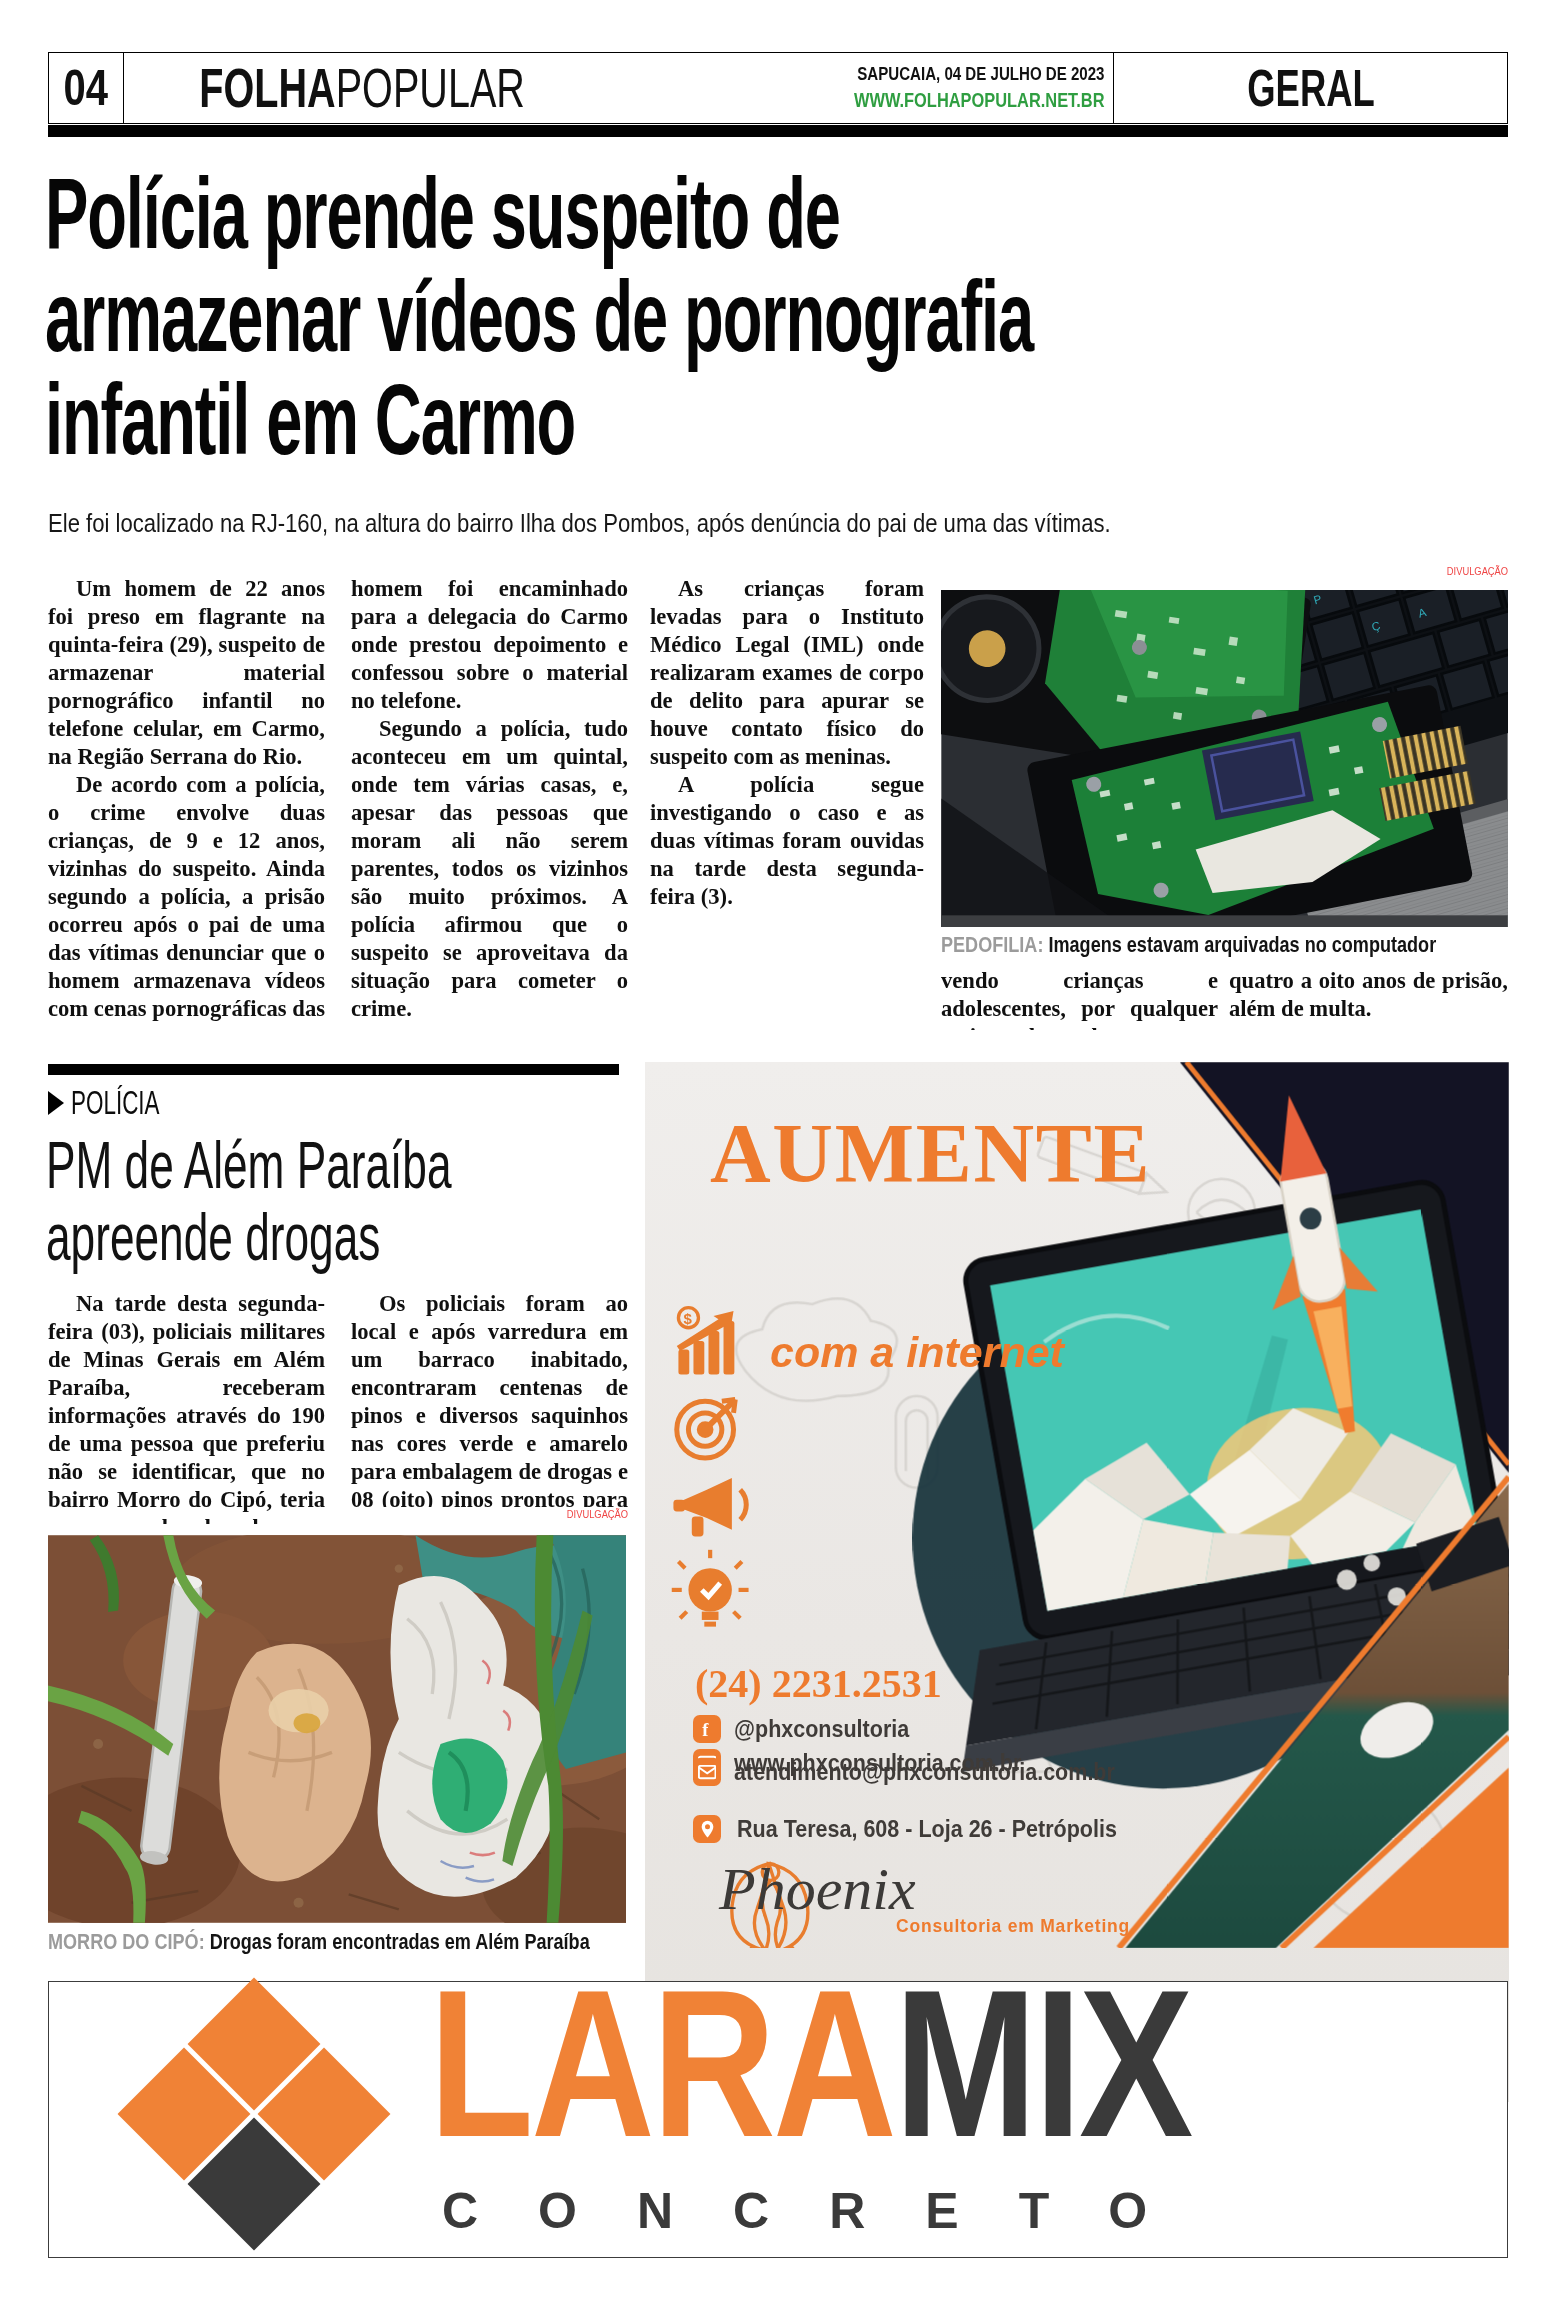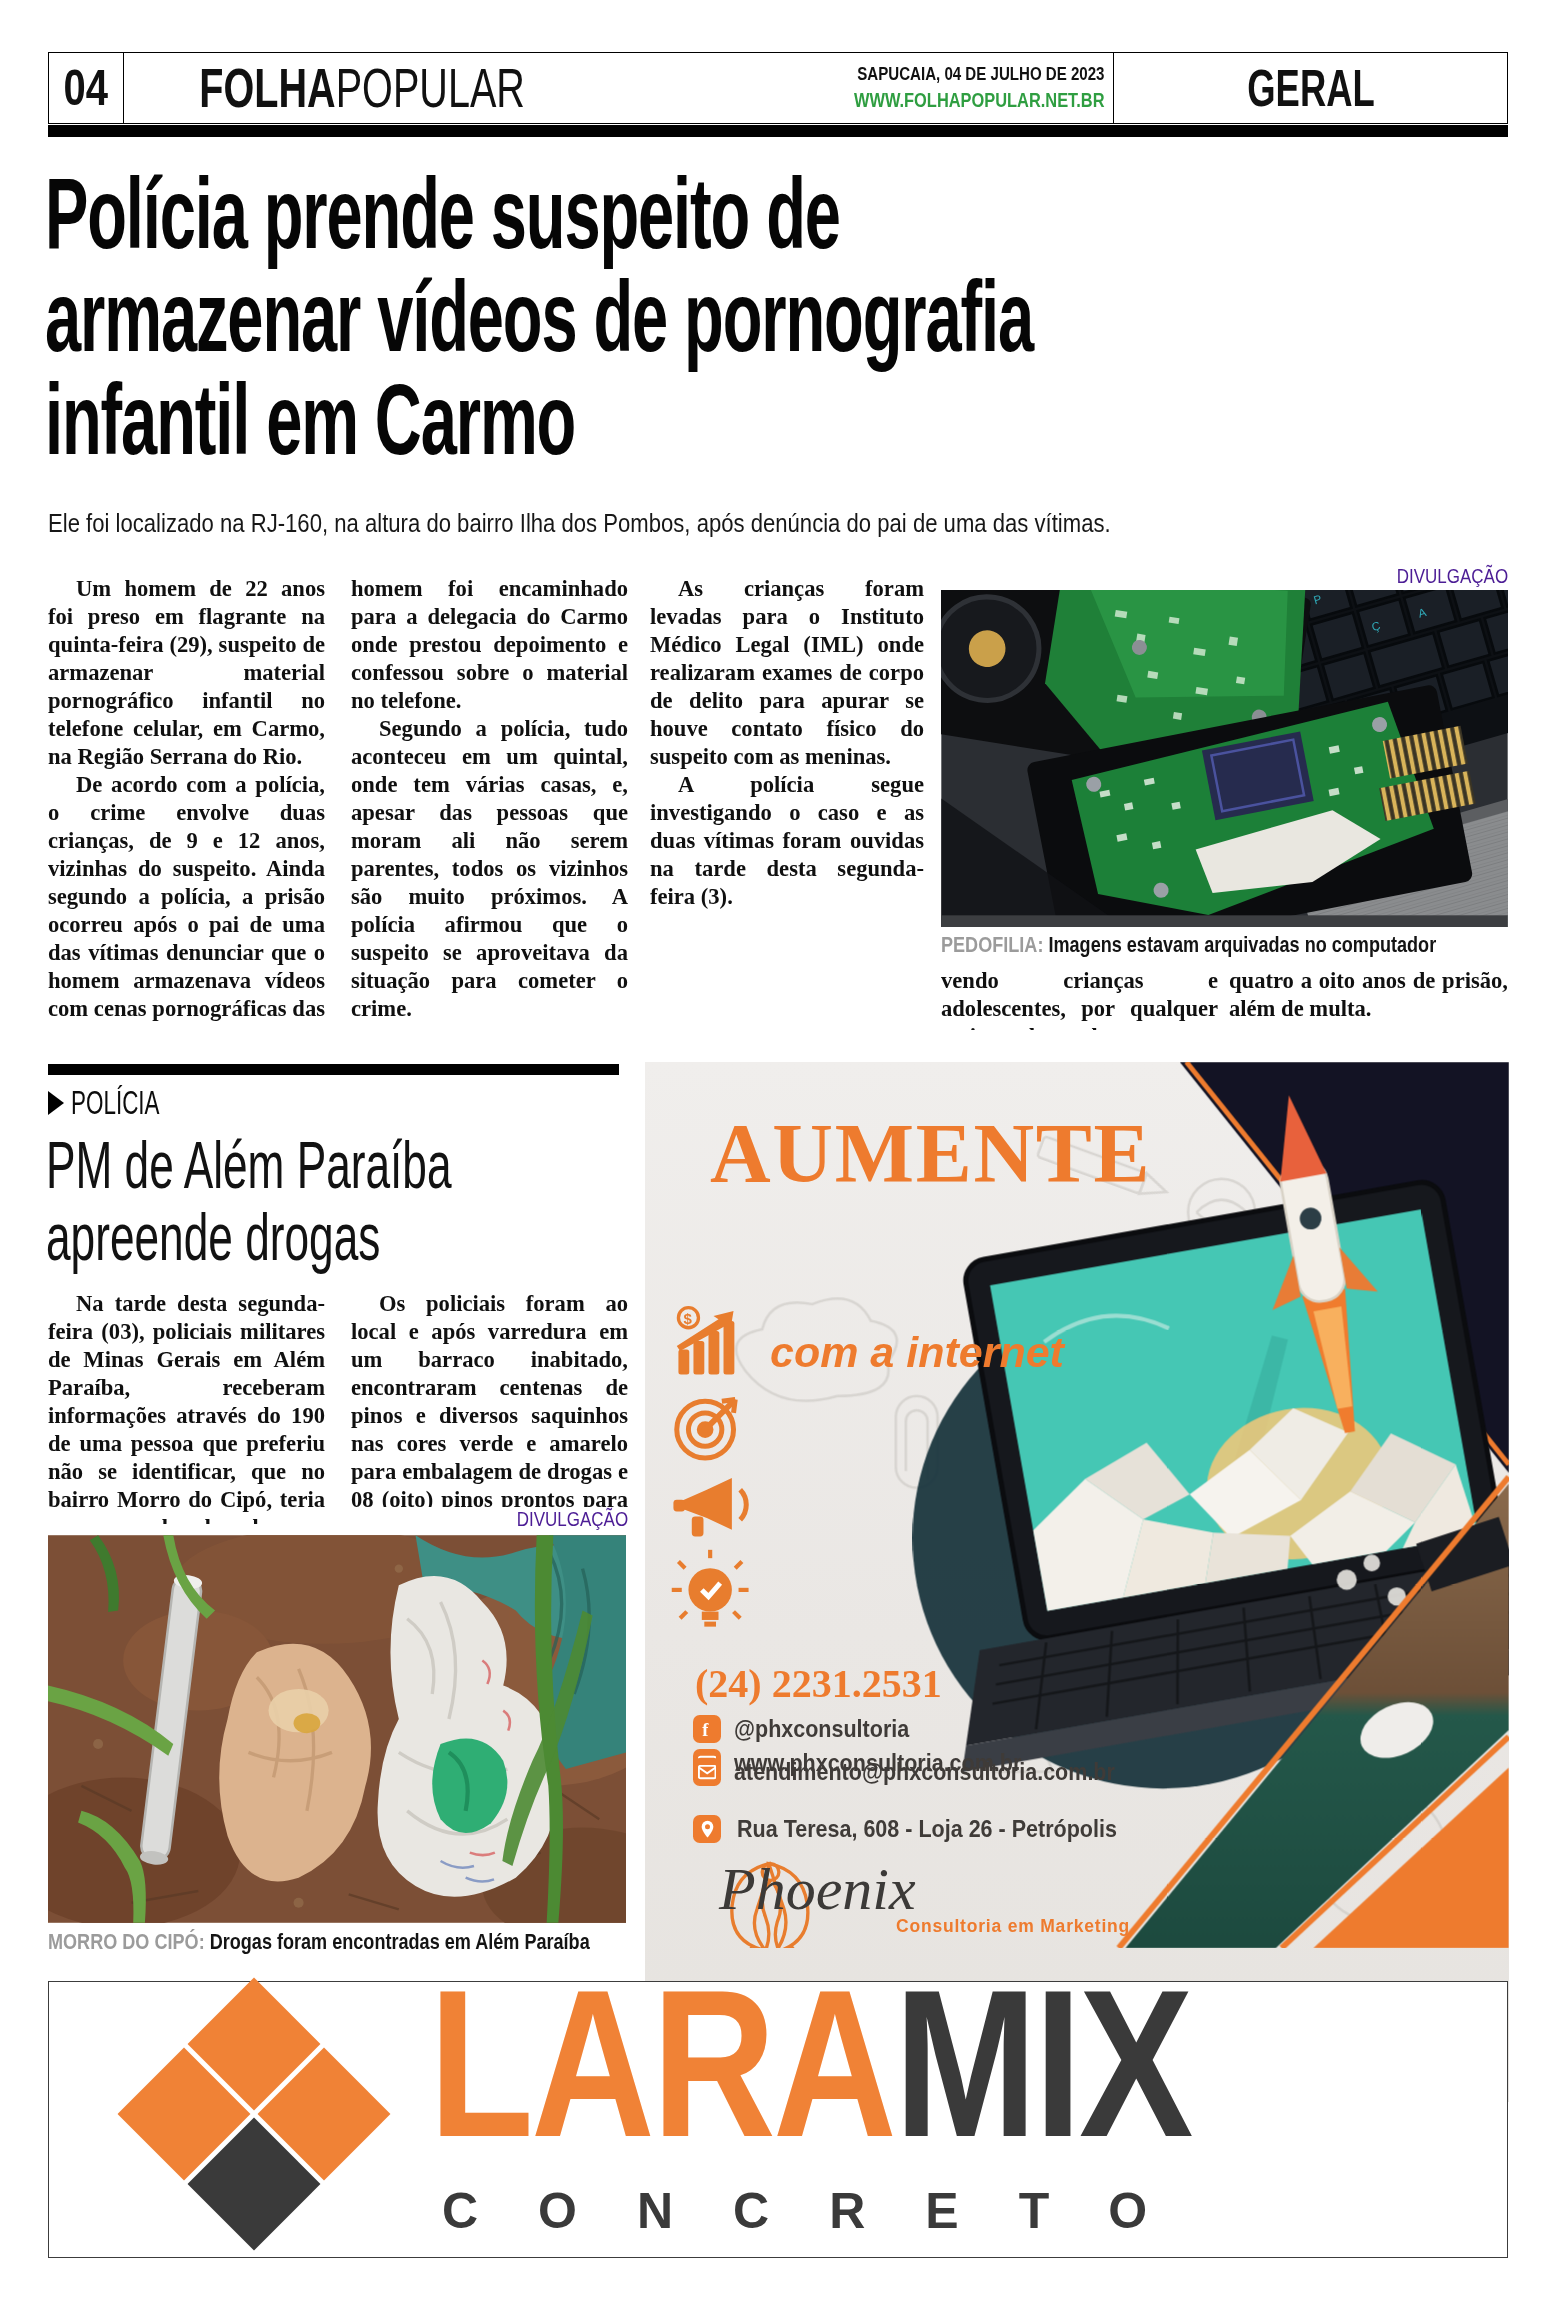--- a/index.html
+++ b/index.html
@@ -23,21 +23,21 @@
   .dates .d1{font-size:18.4px;font-weight:bold;color:#111;transform:scaleX(.82);}
   .dates .d2{font-size:20px;font-weight:bold;color:#2f9e41;transform:scaleX(.82);}
   .geral{font-weight:bold;font-size:52px;transform:scaleX(.7);}
   .blackbar{left:48px;top:125px;width:1460px;height:11.7px;background:#000;}
 
   
   .h1line{font-weight:bold;font-size:100px;line-height:103px;color:#060606;letter-spacing:-1.7px;}
   .h1line .cx{transform:scaleX(.65);}
   .subhead{font-size:26px;color:#171717;}
   .subhead .cx{transform:scaleX(.85);}
-  .credit{font-size:20px;color:#4c1d95;}
+  .credit{font-size:11px;color:#ef4444;}
   .credit .cxr{transform:scaleX(.85);}
 
   .bodycol{font-family:"Liberation Serif",serif;font-size:22.6px;line-height:28px;text-align:justify;
            color:#101010;overflow:hidden;}
   .bodycol p{margin:0;text-indent:28px;font-weight:bold;}
   .bodycol p.ni{text-indent:0;}
 
   .caption{font-size:22.6px;font-weight:bold;}
   .caption .cx{transform:scaleX(.8);}
   .caption .lbl{color:#9b9b9b;}

